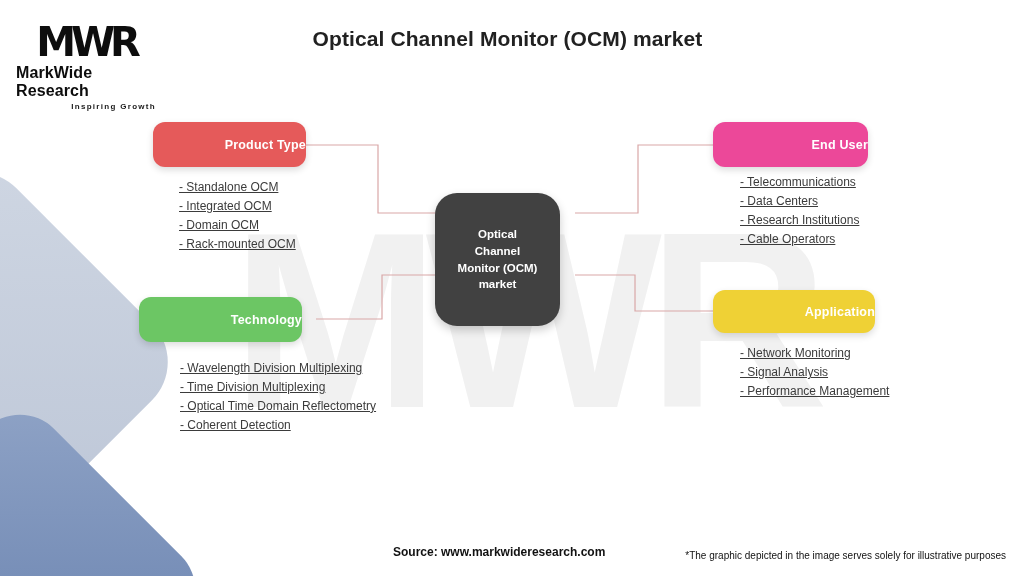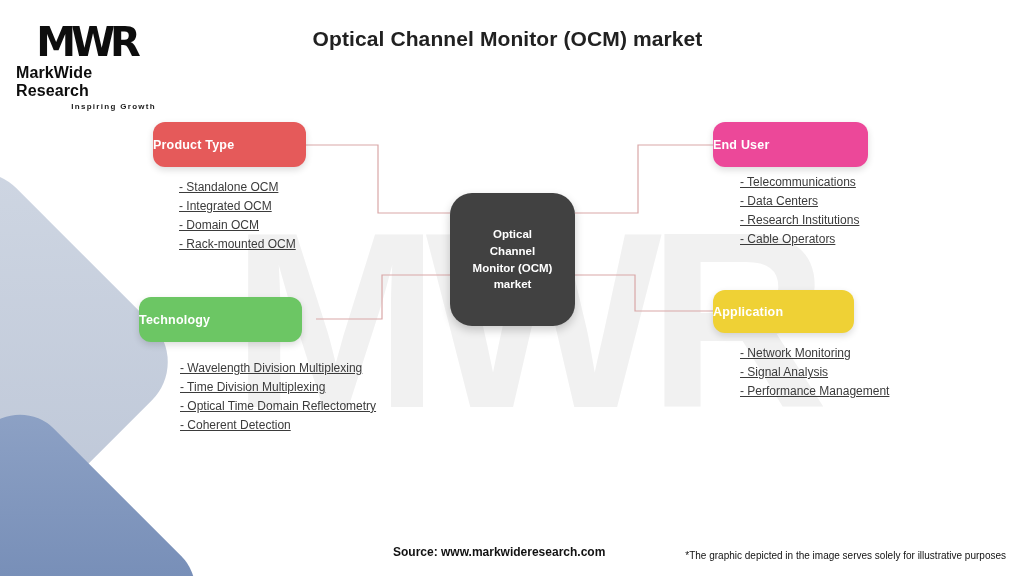--- a/index.html
+++ b/index.html
@@ -67,34 +67,34 @@
     font-size:21px; font-weight:700; color:#212121;
     letter-spacing:.1px;
   }
 
   
   .connectors{ position:absolute; left:0; top:0; width:1024px; height:576px; }
 
   
   .node{
     position:absolute;
-    display:flex; align-items:center; justify-content:flex-start;
+    display:flex; align-items:center; justify-content:flex-end;
     border-radius:12px;
     color:#ffffff; font-size:12.5px; font-weight:700;
     letter-spacing:.2px;
     box-shadow:0 3px 7px rgba(0,0,0,.14);
   }
   .node-product { left:153px; top:122px; width:153px; height:45px; background:#e55a5a; }
   .node-tech    { left:139px; top:297px; width:163px; height:45px; background:#6cc664; }
   .node-enduser { left:713px; top:122px; width:155px; height:45px; background:#ec4899; }
-  .node-app     { left:713px; top:290px; width:141px; height:43px; background:#efd135; }
+  .node-app     { left:713px; top:290px; width:162px; height:43px; background:#efd135; }
 
   .center-node{
     position:absolute;
-    left:450px; top:193px; width:125px; height:133px;
+    left:435px; top:193px; width:125px; height:133px;
     background:#414141;
     border-radius:22px;
     display:flex; align-items:center; justify-content:center;
     text-align:center;
     color:#ffffff; font-size:11.5px; font-weight:700; line-height:1.45;
     box-shadow:0 4px 10px rgba(0,0,0,.2);
     padding:0 20px;
   }
 
   

